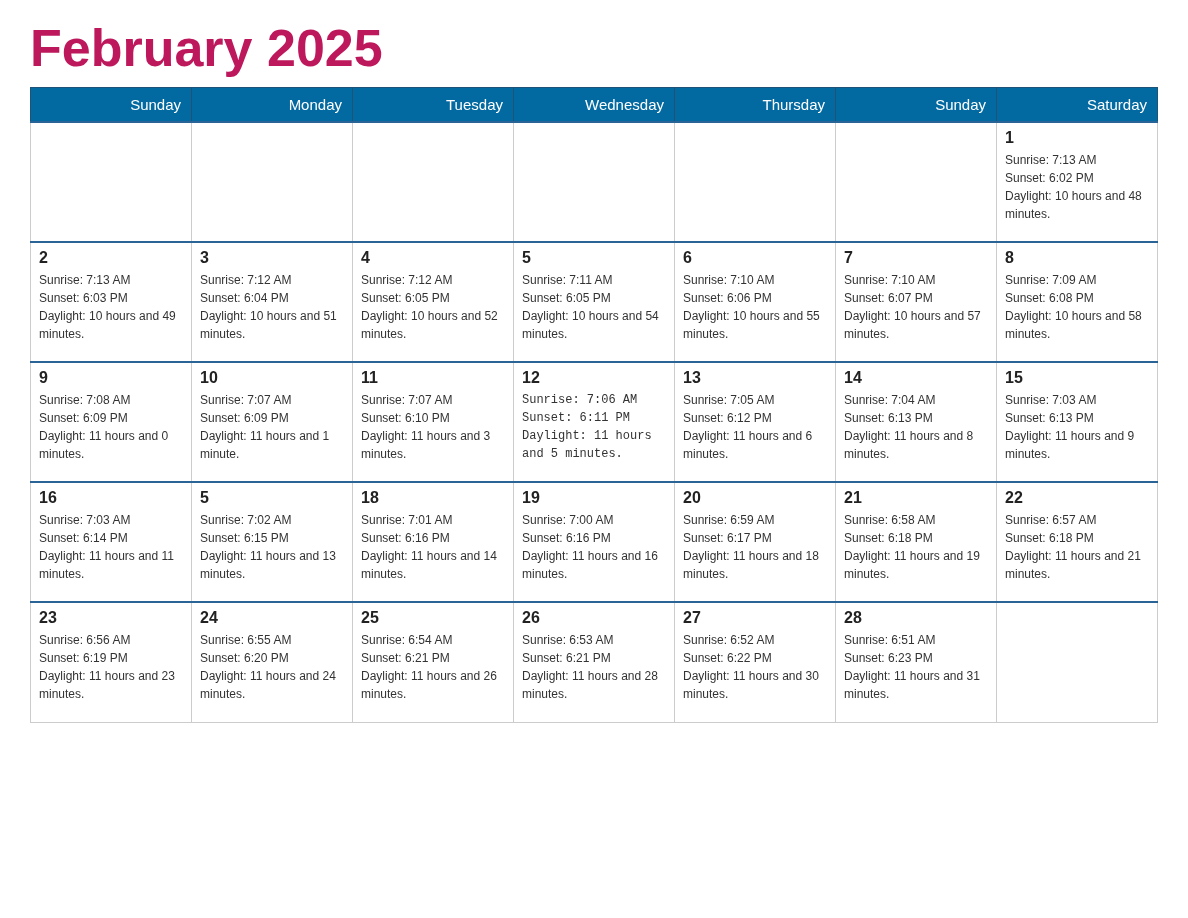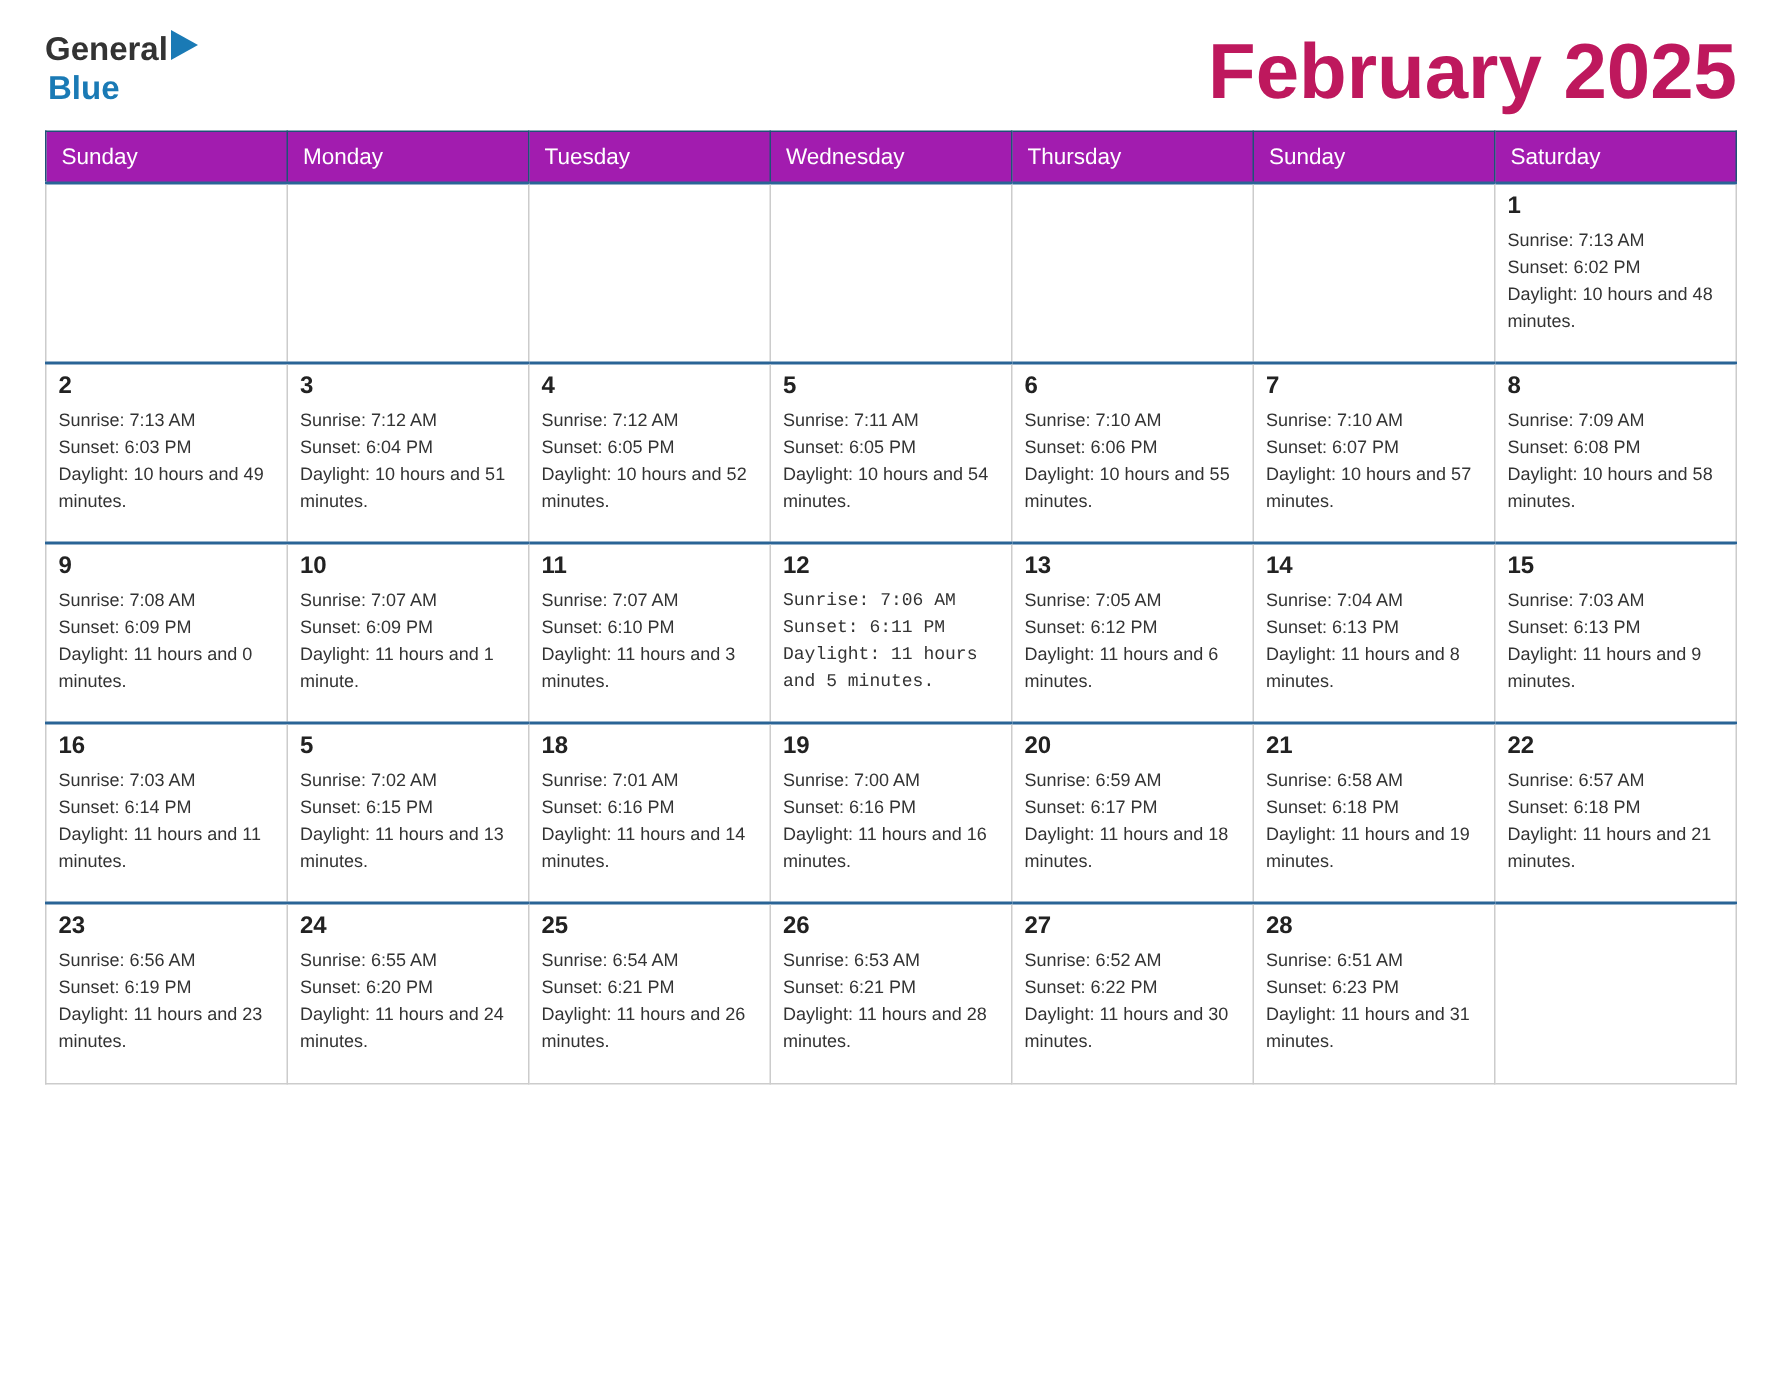--- a/index.html
+++ b/index.html
@@ -48,24 +48,24 @@
       font-size: 20px;
       color: #444;
       margin-top: 4px;
     }
     .calendar {
       width: 100%;
       border-collapse: collapse;
       margin-top: 10px;
     }
     .calendar th {
-      background-color: #a21caf;
+      background-color: #0369a1;
       color: #fff;
       padding: 8px 10px;
-      text-align: left;
+      text-align: right;
       font-size: 15px;
       font-weight: normal;
       border: 1px solid #1e5276;
     }
     .calendar td {
       border: 1px solid #ccc;
       vertical-align: top;
       padding: 6px 8px;
       width: 14.28%;
       height: 120px;
@@ -85,31 +85,20 @@
       background: #fff;
     }
     .week-row td {
       border-top: 2px solid #2a6496;
     }
   </style>
 </head>
 <body>
 
 <div class="header">
-  <div class="logo-wrapper">
-    <div class="logo-line1">
-      <span class="logo-text-general">General</span>
-      <svg width="18" height="20" viewBox="0 0 18 20" style="margin-left:2px;margin-top:-6px;">
-        <polygon points="0,0 18,10 0,20" fill="#1a7ab5"></polygon>
-      </svg>
-    </div>
-    <div>
-      <span class="logo-line2">Blue</span>
-    </div>
-  </div>
   <div class="title-section">
     <div class="month-title">February 2025</div>
   </div>
 </div>
 
 <table class="calendar">
   <thead>
     <tr>
       <th>Sunday</th>
       <th>Monday</th>

